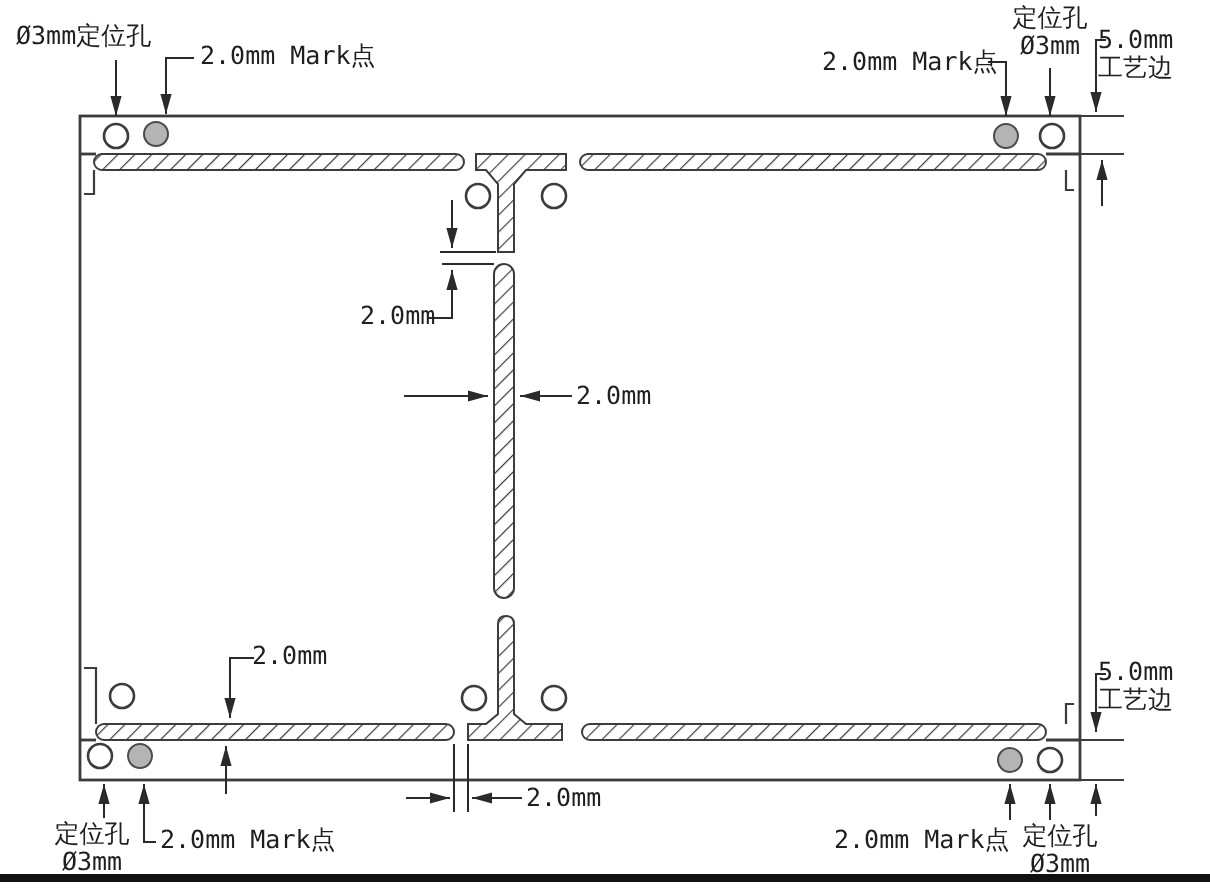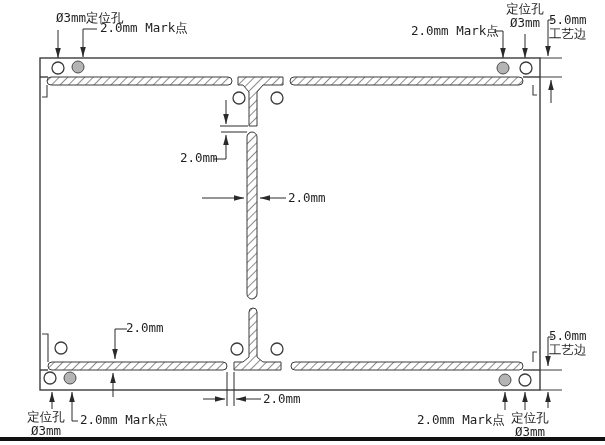--- a/index.html
+++ b/index.html
@@ -6,21 +6,21 @@
   #stage{
     position:relative;width:605px;height:445px;background:#ffffff;overflow:hidden;
     font-family:"DejaVu Sans Mono","DejaVu Sans",monospace;
   }
   #stage svg{position:absolute;left:0;top:0;}
   .lbl{
     position:absolute;white-space:nowrap;color:#1f1f1f;
     font-size:12.5px;line-height:14px;letter-spacing:0px;
   }
   .lbl2{text-align:center;}
-  #lbl-hole-tl{left:8px;top:11px;margin-left:48px;}
+  #lbl-hole-tl{left:8px;top:11px;}
   #lbl-mark-tl{left:100px;top:21px;}
   #lbl-mark-tr{left:411px;top:24px;}
   #lbl-hole-tr{left:500px;top:2px;width:50px;}
   #lbl-edge-tr{left:549px;top:13px;width:56px;text-align:left;}
   #dim-gap-top{left:180px;top:151px;}
   #dim-slot-width{left:288px;top:191px;}
   #dim-strip-bottom{left:126px;top:321px;}
   #dim-tab-bottom{left:263px;top:392px;}
   #lbl-hole-bl{left:18px;top:410px;width:56px;}
   #lbl-mark-bl{left:80px;top:413px;}

